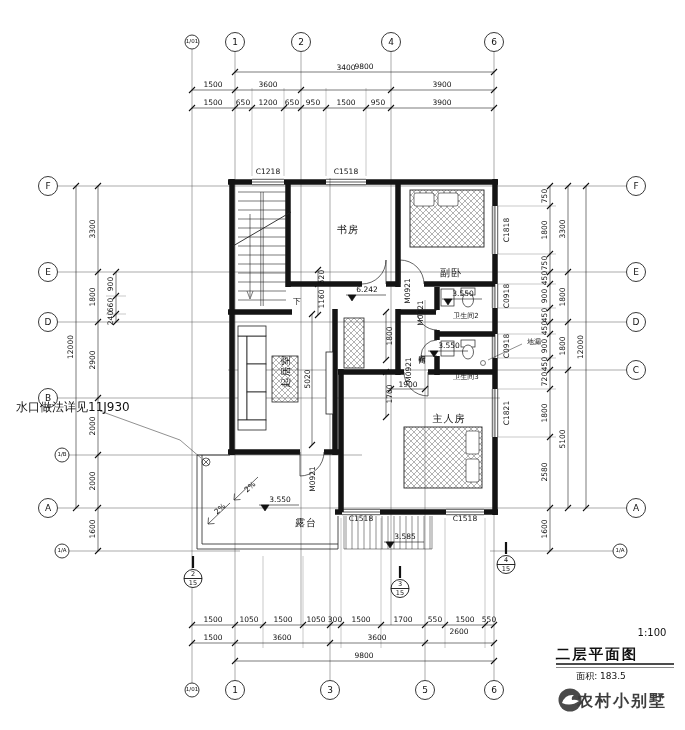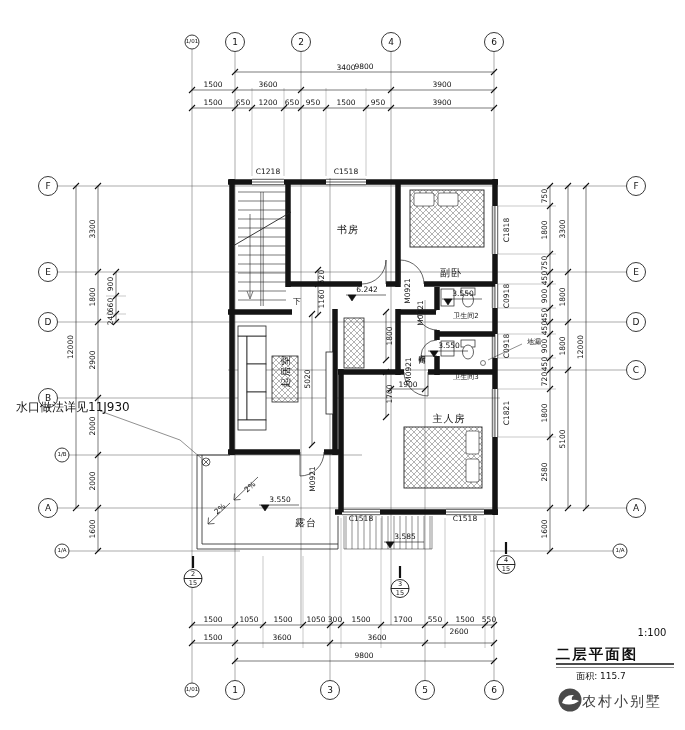--- a/index.html
+++ b/index.html
@@ -11,21 +11,21 @@
   .ax9{font-size:9px;}
   .ax5{font-size:5.5px;}
   .rm{font-size:10px;letter-spacing:1px;}
   .sm7{font-size:7px;}
   .frac{font-size:6.5px;}
   .stack{writing-mode:vertical-rl;text-orientation:upright;letter-spacing:1px;}
   .note{position:absolute;font-size:12px;line-height:1.1;color:#111;}
   .ttl{font-size:14.5px;font-weight:bold;letter-spacing:2px;}
   .scl{font-size:10px;}
   .area{font-size:9px;}
-  .brand{font-size:14px;font-weight:normal;letter-spacing:2px;color:#3d3d3d;}
+  .brand{font-size:16px;font-weight:bold;letter-spacing:2px;color:#3d3d3d;}
 </style>
 </head>
 <body>
 
 <div class="canvas">
 
 <svg width="685" height="730" viewBox="0 0 685 730">
   <defs>
     <pattern id="xh" width="6" height="6" patternUnits="userSpaceOnUse">
       <path d="M0 6L6 0M0 0L6 6" stroke="#666" stroke-width="0.5"></path>
@@ -279,16 +279,16 @@
 
 <div class="lb frac" style="left:193px;top:574px">2</div>
 <div class="lb frac" style="left:193px;top:583px">15</div>
 <div class="lb frac" style="left:400px;top:584px">3</div>
 <div class="lb frac" style="left:400px;top:593px">15</div>
 <div class="lb frac" style="left:506px;top:560px">4</div>
 <div class="lb frac" style="left:506px;top:569px">15</div>
 
 <div class="lb ttl" style="left:597px;top:654px">二层平面图</div>
 <div class="lb scl" style="left:652px;top:633px">1:100</div>
-<div class="lb area" style="left:601px;top:676px">面积: 115.7</div>
+<div class="lb area" style="left:601px;top:676px">面积: 183.5</div>
 <div class="lb brand" style="left:622px;top:701px">农村小别墅</div>
 
 </div>
 
 </body></html>

